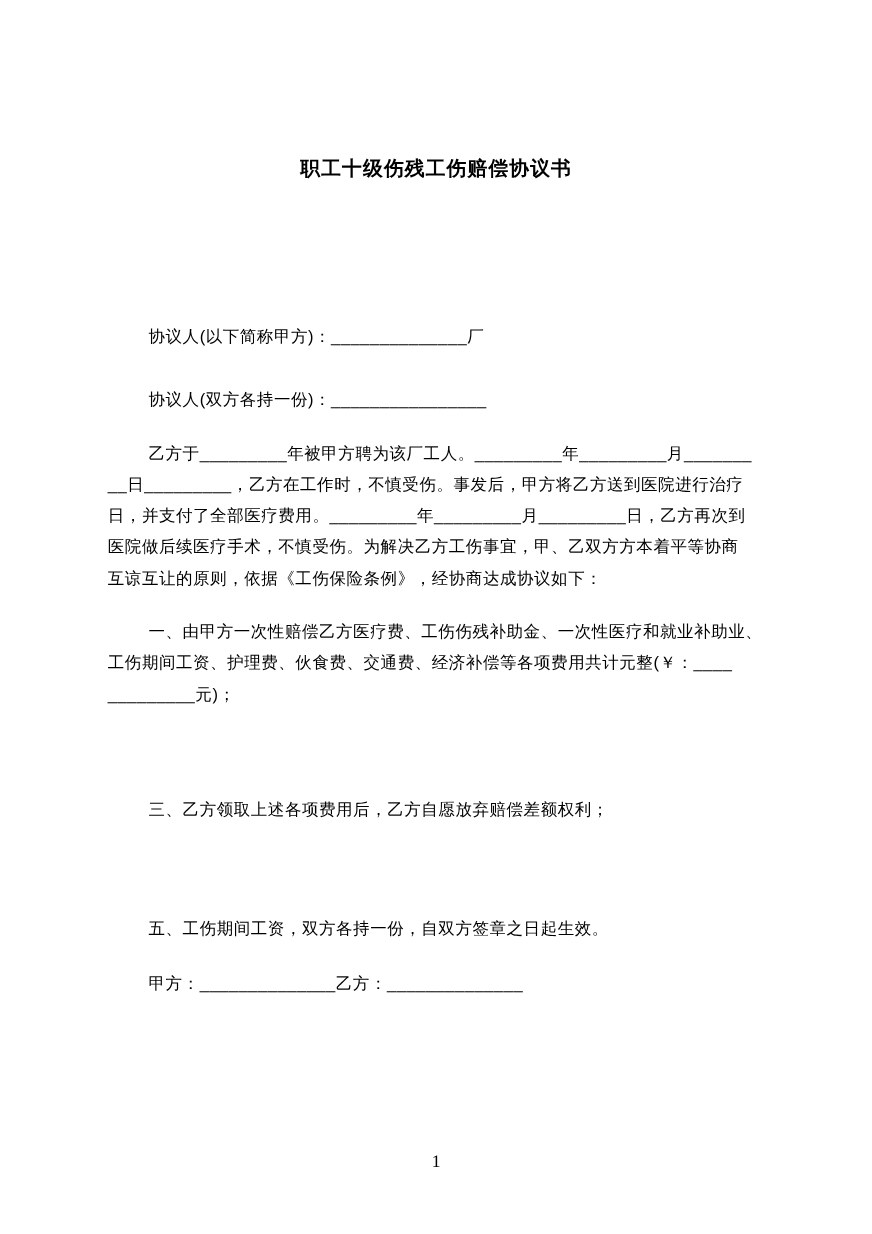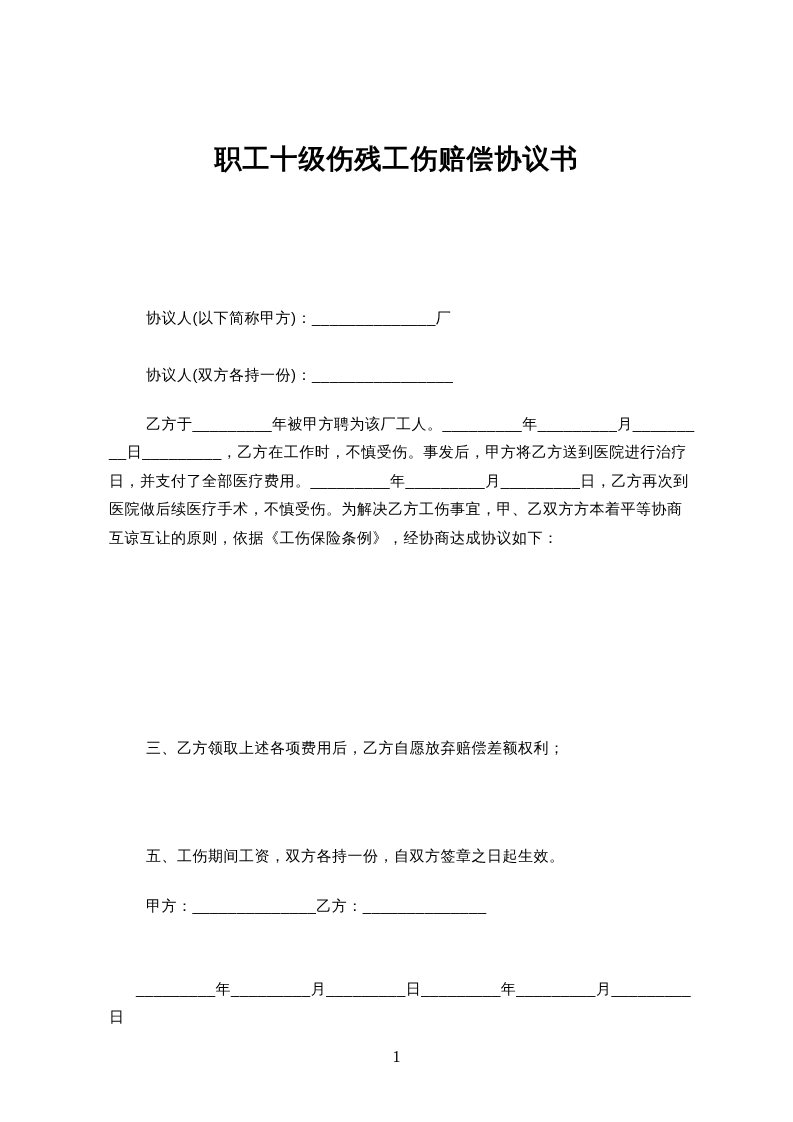--- a/index.html
+++ b/index.html
@@ -16,32 +16,32 @@
     font-family: "Liberation Sans", "DejaVu Sans", sans-serif;
     overflow: hidden;
   }
   .title {
     position: absolute;
     top: 141px;
     left: 0;
     width: 100%;
     margin: 0;
     text-align: center;
-    font-size: 27px;
+    font-size: 18px;
     font-weight: bold;
     letter-spacing: 1px;
     white-space: nowrap;
   }
   .block {
     position: absolute;
     left: 93px;
     width: 614px;
     font-size: 15px;
     line-height: 28.4px;
-    margin: 16px;
+    margin: 5px;
   }
   .tline {
     white-space: pre;
     letter-spacing: 0.5px;
   }
   .indent {
     padding-left: 37px;
   }
   .indent-sm {
     padding-left: 27px;
@@ -78,33 +78,34 @@
   <p class="block tline indent" id="party-b">协议人(双方各持一份)：________________</p>
 
   <div class="block" id="intro">
     <div class="tline indent">乙方于_________年被甲方聘为该厂工人。_________年_________月_______</div>
     <div class="tline">__日_________，乙方在工作时，不慎受伤。事发后，甲方将乙方送到医院进行治疗</div>
     <div class="tline">日，并支付了全部医疗费用。_________年_________月_________日，乙方再次到</div>
     <div class="tline">医院做后续医疗手术，不慎受伤。为解决乙方工伤事宜，甲、乙双方方本着平等协商</div>
     <div class="tline">互谅互让的原则，依据《工伤保险条例》，经协商达成协议如下：</div>
   </div>
 
+  <div class="block" id="clause1">
+    <div class="tline indent">一、由甲方一次性赔偿乙方医疗费、工伤伤残补助金、一次性医疗和就业补助业、</div>
+    <div class="tline">工伤期间工资、护理费、伙食费、交通费、经济补偿等各项费用共计元整(￥：____</div>
+    <div class="tline">_________元)；</div>
+  </div>
 
 
   <div class="block" id="clause3">
     <div class="tline indent">三、乙方领取上述各项费用后，乙方自愿放弃赔偿差额权利；</div>
   </div>
 
 
   <div class="block" id="clause5">
     <div class="tline indent">五、工伤期间工资，双方各持一份，自双方签章之日起生效。</div>
   </div>
 
   <p class="block tline indent" id="signature">甲方：______________乙方：______________</p>
 
-  <div class="block" id="dates">
-    <div class="tline indent-sm">_________年_________月_________日_________年_________月_________</div>
-    <div class="tline">日</div>
-  </div>
 
   <div class="pagenum">1</div>
 
 </div>
 
 </body></html>

